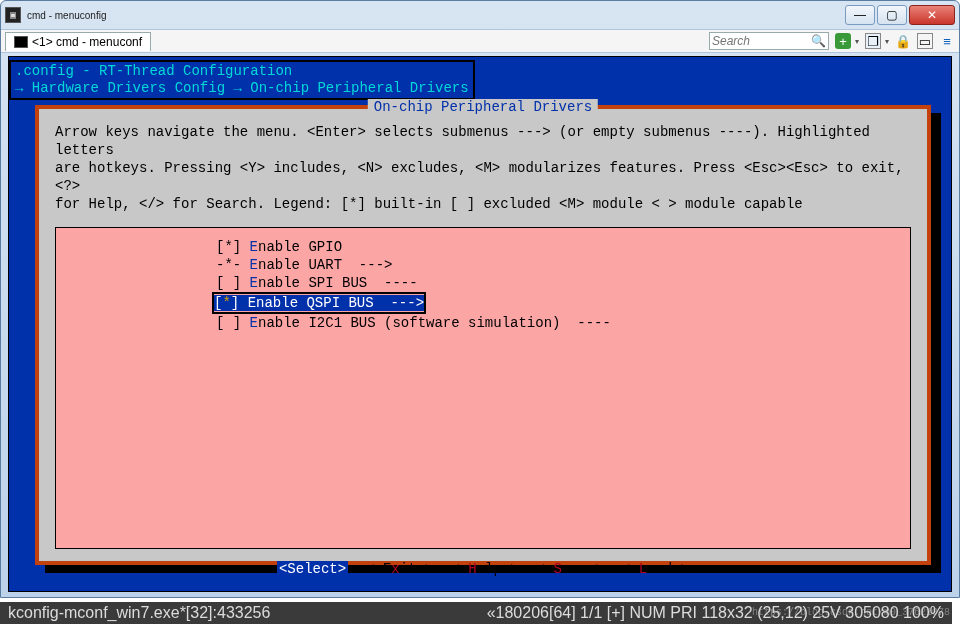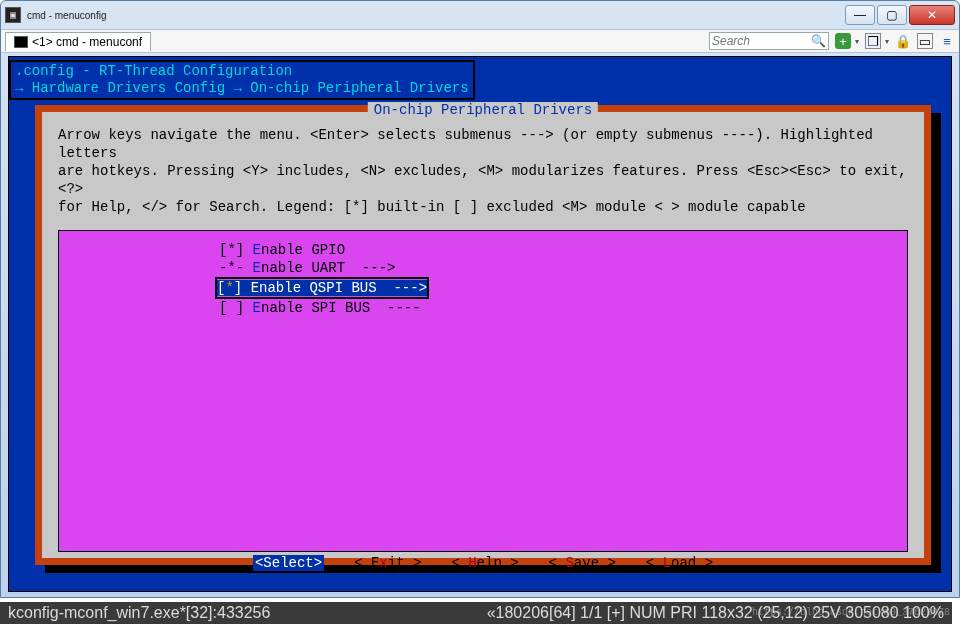--- a/index.html
+++ b/index.html
@@ -117,57 +117,57 @@
   }
   .term-shadow{
     position:absolute;
     top:56px;left:36px;right:10px;bottom:18px;
     background:#000;
   }
   .term-panel{
     position:absolute;
     top:48px;left:26px;right:20px;bottom:26px;
     background:#c8c8c8;
-    border:7px solid #c2410c;
+    border:4px solid #c2410c;
   }
   .panel-title{
     position:absolute;top:-10px;left:50%;transform:translateX(-50%);
     background:#c8c8c8;padding:0 6px;color:#0030aa;
   }
   .help-text{
     padding:14px 16px 4px 16px;
     color:#000;
     line-height:18px;
   }
   .menu-box{
     margin:10px 16px 0 16px;
     height:322px;
     border:1px solid #000;
-    background:#d946ef;
+    background:#fca5a5;
     padding:10px 0;
   }
   .menu-line{
     color:#000;
     line-height:18px;
     white-space:pre;
     padding-left:160px;
   }
   .menu-line .hk{color:#0030aa;}
   .menu-line.sel-wrap{padding-left:156px;}
   .sel-outline{
     display:inline-block;
     border:2px solid #000;
   }
   .sel-content{
     background:#0030aa;color:#fff;white-space:pre;
   }
   .sel-content .selmark{color:#d8a000;}
   .action-row{
-    display:flex;justify-content:center;gap:30px;
-    margin-top:3px;
+    display:flex;justify-content:center;gap:18px;
+    margin-top:12px;
     padding-bottom:8px;
   }
   .action-btn{color:#000;white-space:pre;}
   .action-btn .hot{color:#b00020;}
   .action-btn.sel{background:#0030aa;color:#fff;padding:0 2px;}
 
   
   .statusbar{
     position:absolute;
     left:0;right:8px;bottom:0;
@@ -233,22 +233,23 @@
       <div class="panel-title">On-chip Peripheral Drivers</div>
       <div class="help-text">
         <div>Arrow keys navigate the menu.  &lt;Enter&gt; selects submenus ---&gt; (or empty submenus ----).  Highlighted letters</div>
         <div>are hotkeys.  Pressing &lt;Y&gt; includes, &lt;N&gt; excludes, &lt;M&gt; modularizes features.  Press &lt;Esc&gt;&lt;Esc&gt; to exit, &lt;?&gt;</div>
         <div>for Help, &lt;/&gt; for Search.  Legend: [*] built-in  [ ] excluded  &lt;M&gt; module  &lt; &gt; module capable</div>
       </div>
 
       <div class="menu-box">
         <div class="menu-line"><span>[*] </span><span class="hk">E</span><span>nable GPIO</span></div>
         <div class="menu-line"><span>-*- </span><span class="hk">E</span><span>nable UART  ---&gt;</span></div>
+        <div class="menu-line"><span>[ ] </span><span class="hk">E</span><span>nable SPI BUS  ----</span></div>
         <div class="menu-line sel-wrap"><span class="sel-outline"><span class="sel-content"><span>[</span><span class="selmark">*</span><span>] </span><span>Enable QSPI BUS  ---&gt;</span></span></span></div>
-        <div class="menu-line"><span>[ ] </span><span class="hk">E</span><span>nable SPI BUS  ----</span></div>
+        <div class="menu-line"><span>[ ] </span><span class="hk">E</span><span>nable I2C1 BUS (software simulation)  ----</span></div>
       </div>
 
       <div class="action-row">
         <span class="action-btn sel">&lt;Select&gt;</span>
         <span class="action-btn"><span>&lt; E</span><span class="hot">x</span><span>it &gt;</span></span>
         <span class="action-btn"><span>&lt; </span><span class="hot">H</span><span>elp &gt;</span></span>
         <span class="action-btn"><span>&lt; </span><span class="hot">S</span><span>ave &gt;</span></span>
         <span class="action-btn"><span>&lt; </span><span class="hot">L</span><span>oad &gt;</span></span>
       </div>
     </div>

